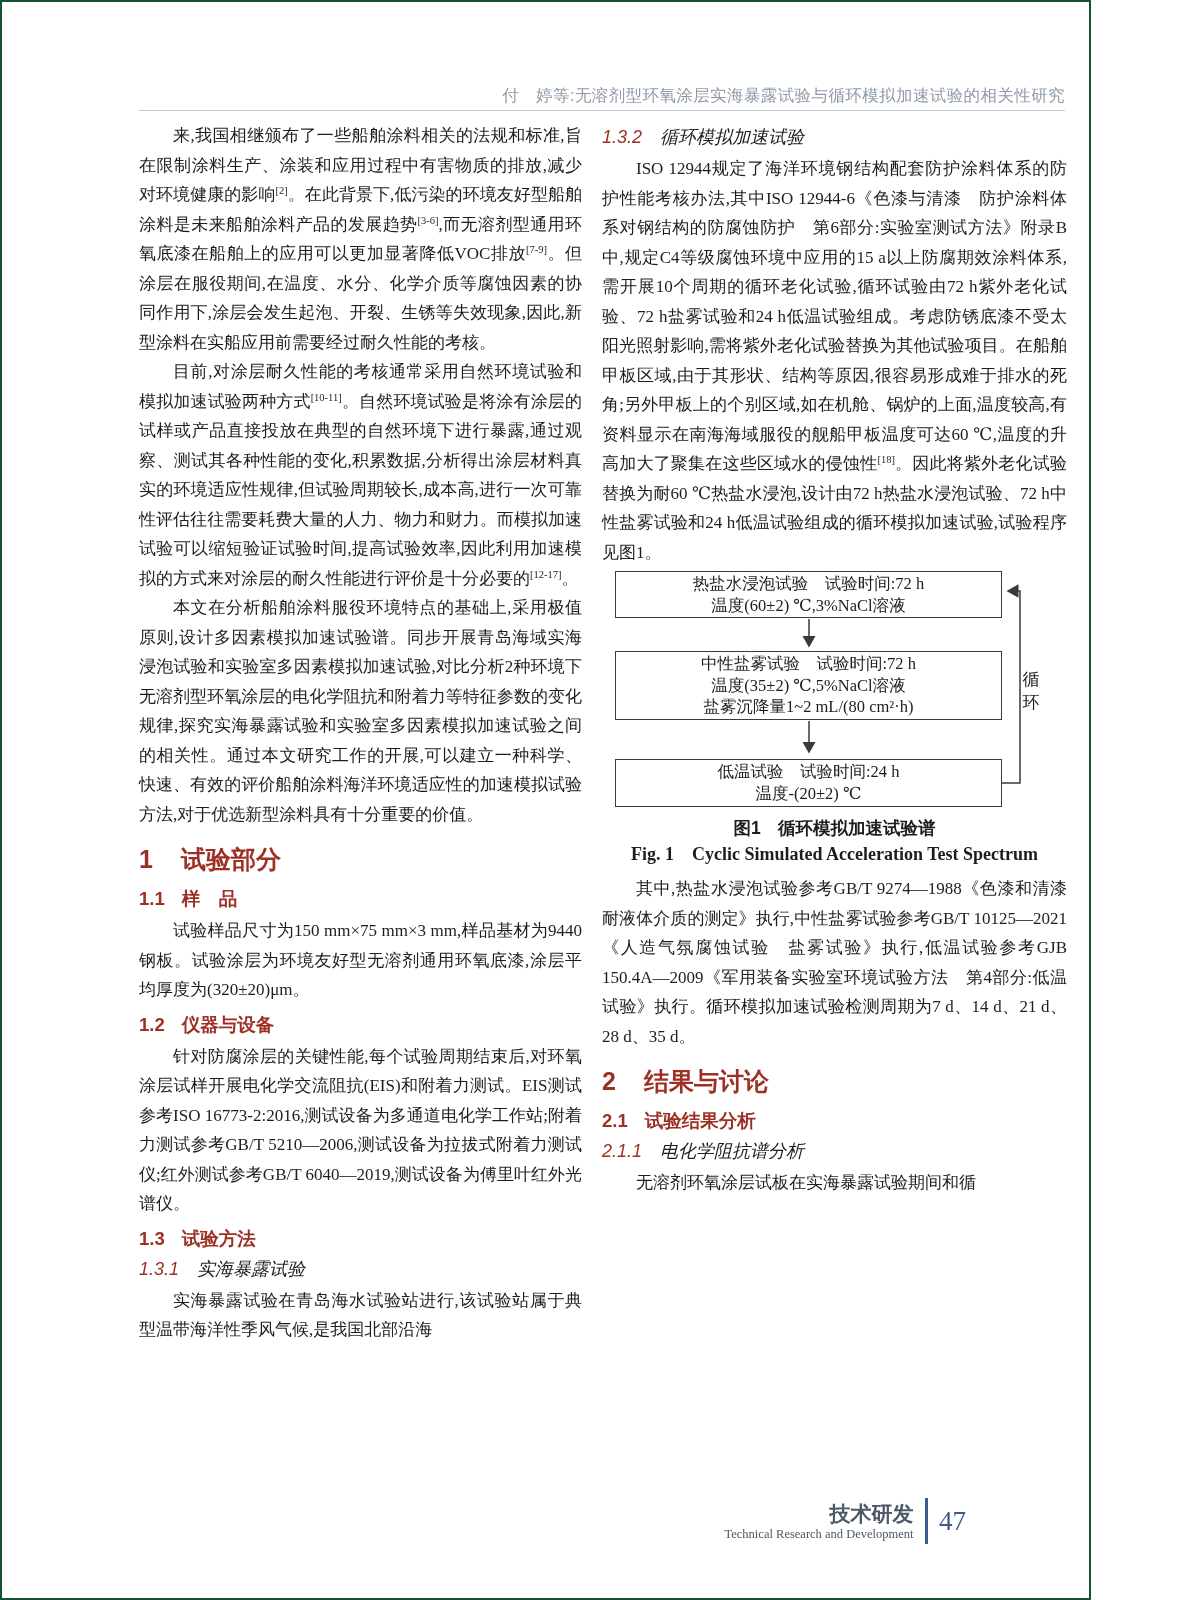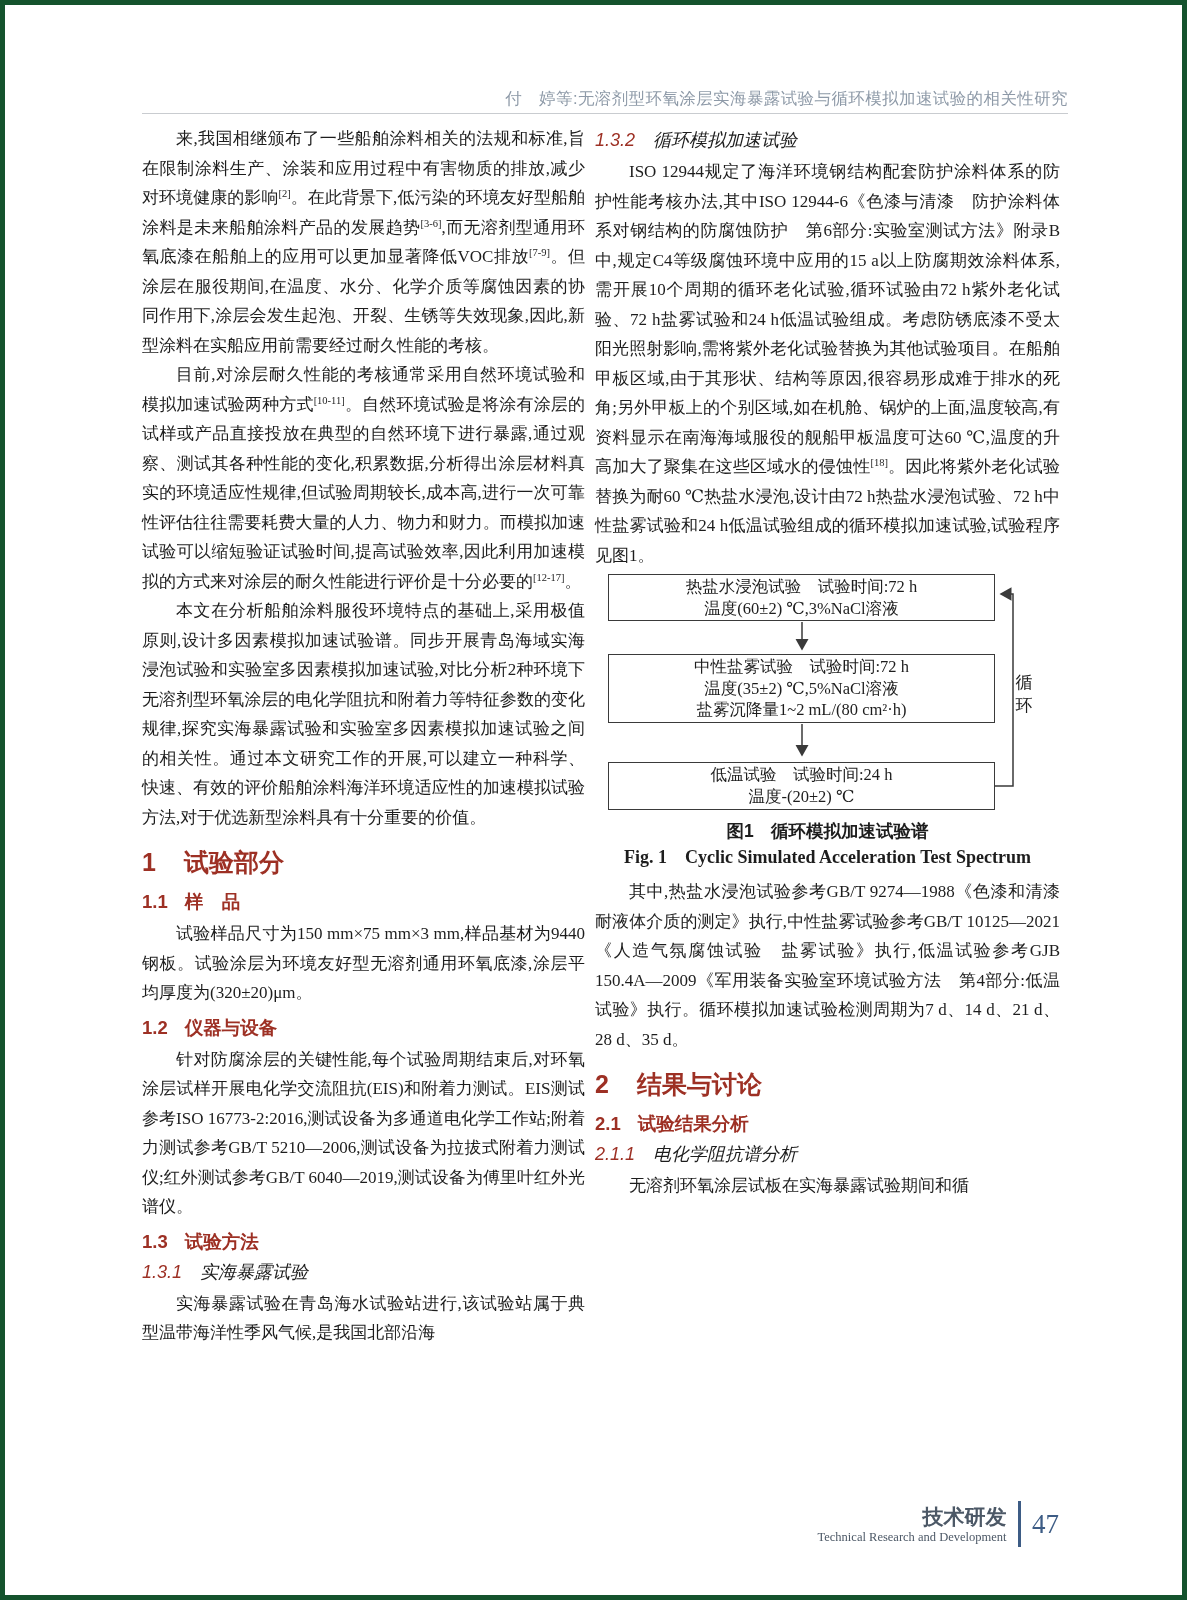--- a/index.html
+++ b/index.html
@@ -1,23 +1,23 @@
 <!DOCTYPE html>
 <html style="--accent-red: #9d3024; --footer-blue: #3d5c85; --header-gray: #8e9aa8;"><head>
 <meta charset="utf-8">
 <style>
   html,body{margin:0;padding:0;background:#fff;}
-  .page{position:relative;width:1187px;height:1600px;background:#fff;
-        border:5px solid #14532d;box-sizing:border-box;overflow:hidden;
+  .page{position:relative;width:1091px;height:1600px;background:#fff;
+        border:2px solid #14532d;box-sizing:border-box;overflow:hidden;
         font-family:"Liberation Serif","DejaVu Serif",serif;color:#1d1d1d;}
   .running-head{position:absolute;top:83px;left:137px;width:926px;text-align:right;
         font-family:"Liberation Sans","DejaVu Sans",sans-serif;font-size:16.5px;
         color:var(--header-gray,#8e9aa8);letter-spacing:.4px;}
   .head-rule{position:absolute;top:108px;left:137px;width:926px;height:1px;background:#c9ccd0;}
-  .columns{position:absolute;top:119px;left:137px;width:928px;display:flex;gap:10px;}
+  .columns{position:absolute;top:119px;left:137px;width:928px;display:flex;gap:20px;}
   .col{font-size:17px;line-height:29.5px;text-align:justify;}
   .col.left{width:443px;}
   .col.right{width:465px;}
   p.body{margin:0;text-indent:34px;}
   p.body.noindent{text-indent:0;}
   sup{font-size:10.5px;line-height:0;vertical-align:6px;}
   .h1{font-family:"Liberation Sans","DejaVu Sans",sans-serif;font-size:25px;
       color:var(--accent-red,#9d3024);font-weight:bold;margin:14px 0 10px;line-height:33px;}
   .h1 .num{margin-right:28px;}
   .h2{font-family:"Liberation Sans","DejaVu Sans",sans-serif;font-size:18.5px;

